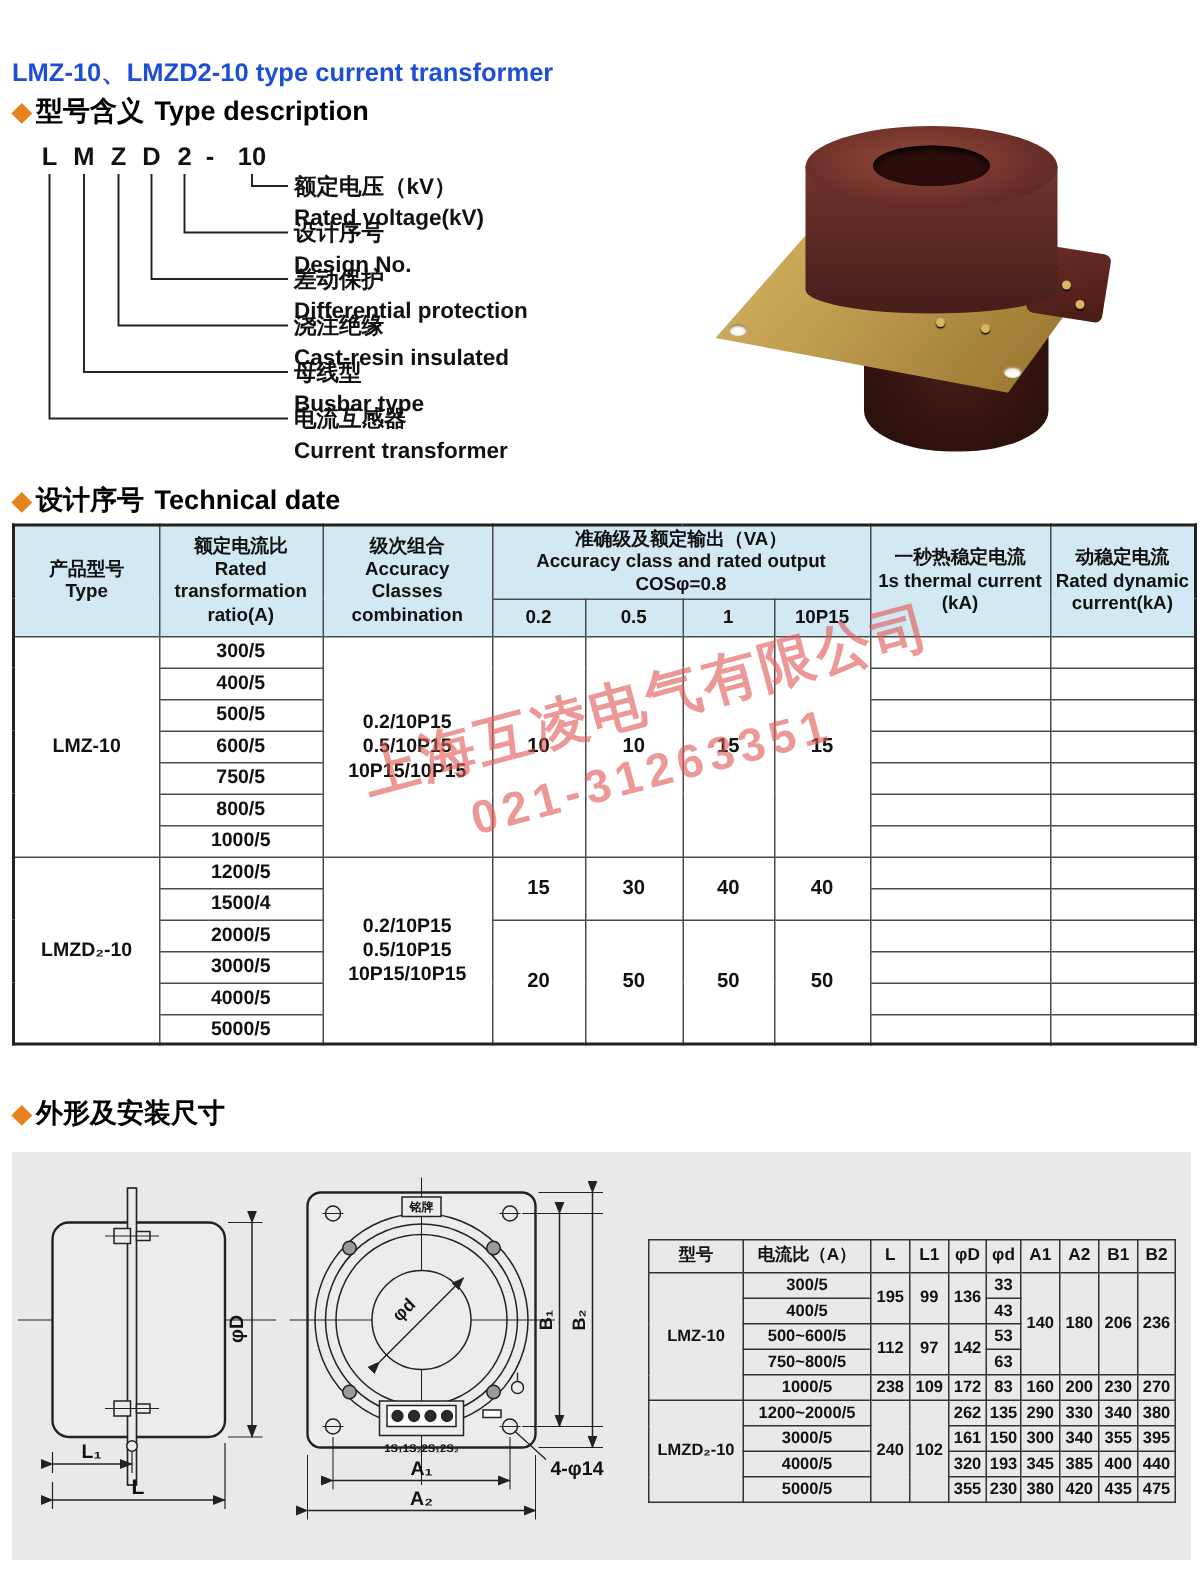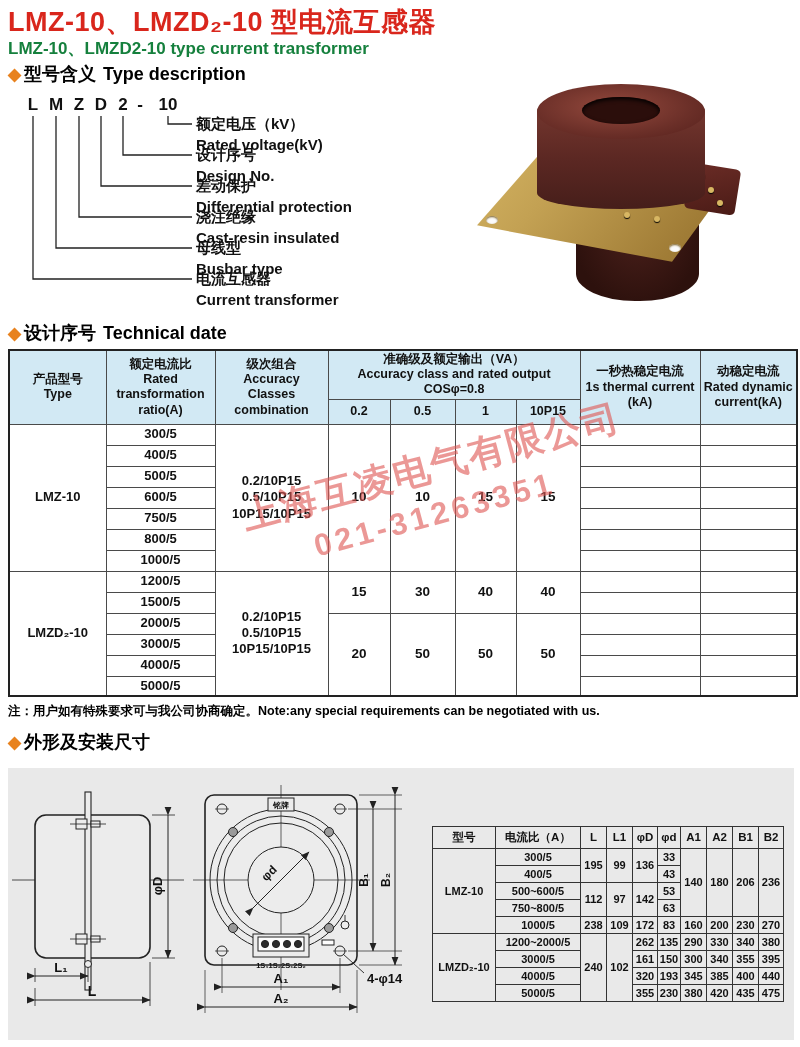--- a/index.html
+++ b/index.html
@@ -1,20 +1,20 @@
 <!DOCTYPE html>
 <html><head>
 <meta charset="utf-8">
 <style>
   html,body{margin:0;padding:0;}
   body{width:800px;height:1047px;background:#fff;font-family:"Liberation Sans",sans-serif;color:#111;}
   #page{position:relative;width:800px;height:1047px;overflow:hidden;background:#fff;}
 
   .title{position:absolute;left:8px;top:4px;font-size:27px;font-weight:800;color:#d9261c;letter-spacing:0.5px;}
-  .subtitle{position:absolute;left:8px;top:37px;font-size:17px;font-weight:700;color:#15803d;}
+  .subtitle{position:absolute;left:8px;top:37px;font-size:17px;font-weight:700;color:#1d4ed8;}
 
   .sec-h{position:absolute;left:8px;font-size:18px;font-weight:800;color:#000;display:flex;align-items:center;gap:3px;}
   .diamond{color:#e8821e;font-size:17px;line-height:1;}
   .sec-h .en{margin-left:4px;}
 
   svg text{font-family:"Liberation Sans",sans-serif;}
 
   
   table{border-collapse:collapse;table-layout:fixed;}
   .tech{position:absolute;left:8px;top:349px;width:788px;height:346px;}
@@ -52,21 +52,20 @@
   .p-cylt{left:23%;top:0;width:56%;height:24%;border-radius:50%;background:radial-gradient(ellipse at 45% 42%,#94493d 0%,#6b2f28 60%,#541f1b 100%);}
   .p-chole{left:38%;top:5.5%;width:26%;height:12%;border-radius:50%;background:#2b0e0b;box-shadow:inset 0 2px 4px #000;}
   .p-term{left:73%;top:36%;width:17%;height:20%;background:linear-gradient(160deg,#6b2c26,#4a1b16);border-radius:10%;transform:rotate(9deg);}
   .p-dot{width:6px;height:6px;border-radius:50%;background:#d8b763;box-shadow:0 1px 1px #000;}
 </style>
 </head>
 <body>
 
 <div id="page">
 
-  <div class="title">LMZ-10、LMZD₂-10 型电流互感器</div>
   <div class="subtitle">LMZ-10、LMZD2-10 type current transformer</div>
 
   <div class="sec-h" style="top:62px;">
     <span class="diamond">◆</span>
     <span>型号含义</span>
     <span class="en">Type description</span>
   </div>
 
   <svg style="position:absolute;left:22px;top:94px;" width="420" height="230" viewBox="0 0 420 230">
     <g fill="none" stroke="#222" stroke-width="1.3">
@@ -216,21 +215,21 @@
 0.5/10P15
 10P15/10P15</td>
       <td rowspan="2" class="va-num">15</td>
       <td rowspan="2" class="va-num">30</td>
       <td rowspan="2" class="va-num">40</td>
       <td rowspan="2" class="va-num">40</td>
       <td></td>
       <td></td>
     </tr>
     <tr style="height:21px;">
-          <td>1500/5</td>
+          <td>1500/4</td>
           <td></td>
           <td></td>
         </tr>
     <tr style="height:21px;">
       <td>2000/5</td>
       <td rowspan="4" class="va-num">20</td>
       <td rowspan="4" class="va-num">50</td>
       <td rowspan="4" class="va-num">50</td>
       <td rowspan="4" class="va-num">50</td>
       <td></td>
@@ -252,21 +251,20 @@
           <td></td>
         </tr>
   </tbody>
     </table>
 
   <div class="watermark">
     <div class="wm1">上海互凌电气有限公司</div>
     <div class="wm2">021-31263351</div>
   </div>
 
-  <div class="note">注：用户如有特殊要求可与我公司协商确定。Note:any special requirements can be negotiated with us.</div>
 
   <div class="sec-h" style="top:730px;">
     <span class="diamond">◆</span>
     <span>外形及安装尺寸</span>
   </div>
 
   <div class="graybox"></div>
 
   <svg style="position:absolute;left:12px;top:782px;" width="424" height="252" viewBox="0 0 424 252">
     <defs>

